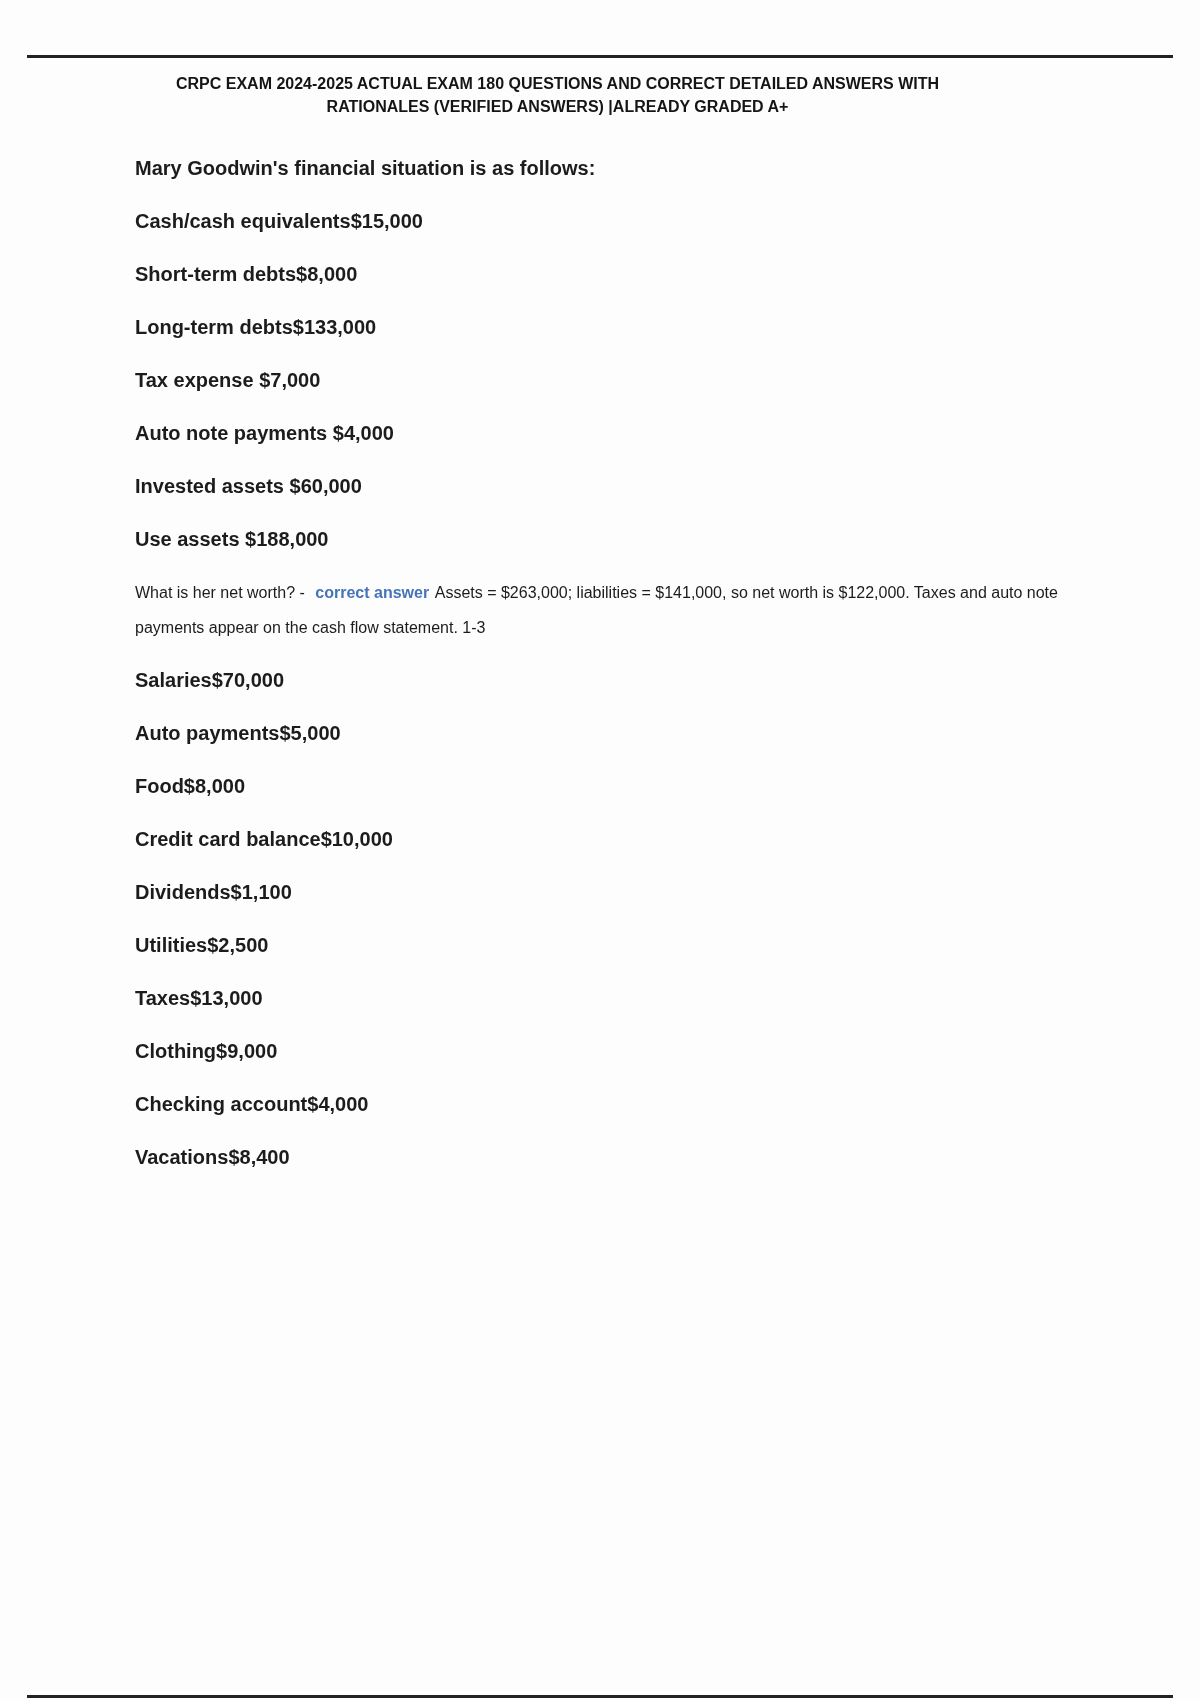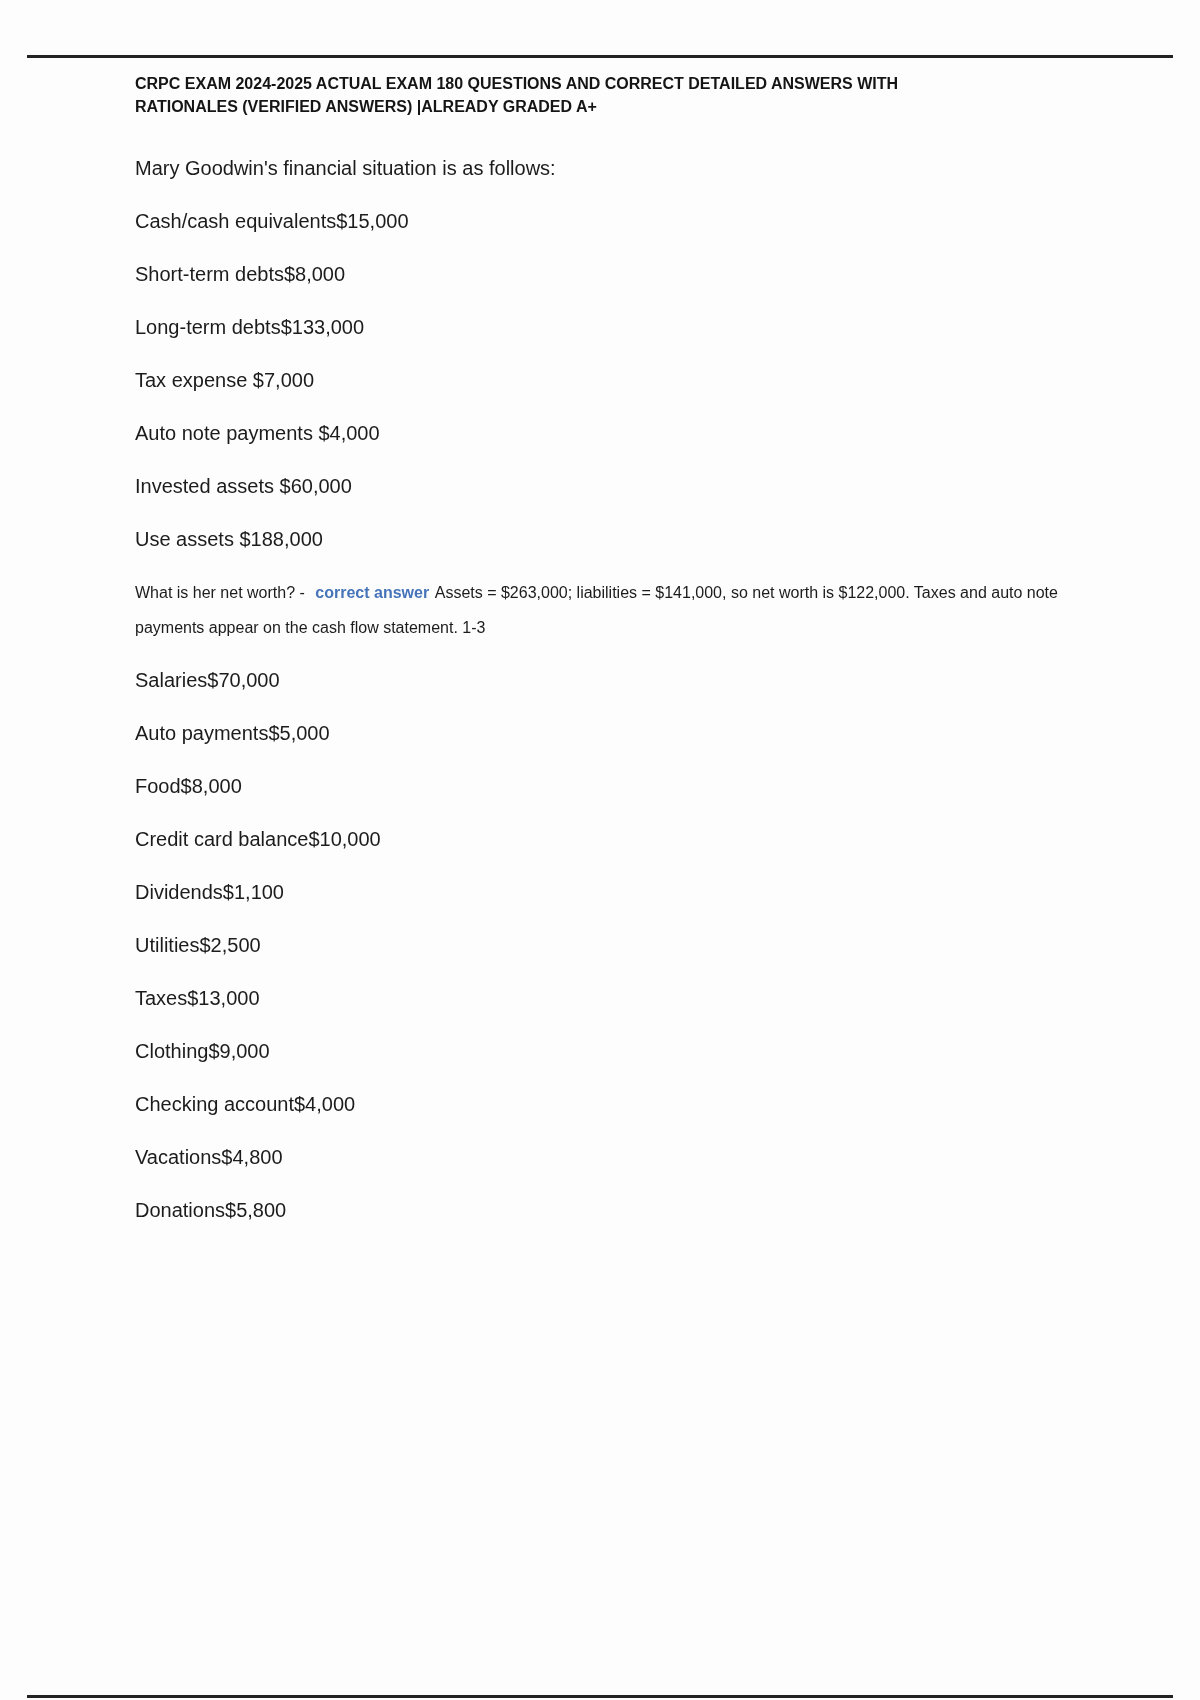--- a/index.html
+++ b/index.html
@@ -30,26 +30,27 @@
     top: 72px;
     width: 945px;
   }
   .doc-title {
     font-size: 16px;
     font-weight: 700;
     line-height: 23px;
     color: #151515;
     max-width: 845px;
     margin: 0 0 33px 0;
+    text-align: center;
   }
   .doc-line {
     font-size: 20px;
     line-height: 35px;
     margin: 0 0 18px 0;
-    font-weight: 400;
+    font-weight: 700;
   }
   .qa-paragraph {
     font-size: 16px;
     line-height: 35px;
     margin: 0 0 18px 0;
   }
   .qa-marker {
     font-weight: 700;
     margin-left: 6px;
     margin-right: 2px;
@@ -78,18 +79,17 @@
 
   <p class="doc-line">Salaries$70,000</p>
   <p class="doc-line">Auto payments$5,000</p>
   <p class="doc-line">Food$8,000</p>
   <p class="doc-line">Credit card balance$10,000</p>
   <p class="doc-line">Dividends$1,100</p>
   <p class="doc-line">Utilities$2,500</p>
   <p class="doc-line">Taxes$13,000</p>
   <p class="doc-line">Clothing$9,000</p>
   <p class="doc-line">Checking account$4,000</p>
-  <p class="doc-line">Vacations$4,800</p>
-  <p class="doc-line">Donations$5,800</p>
+  <p class="doc-line">Vacations$8,400</p>
 
 </div>
 
 <div class="rule rule-bottom"></div>
 
 </body></html>

